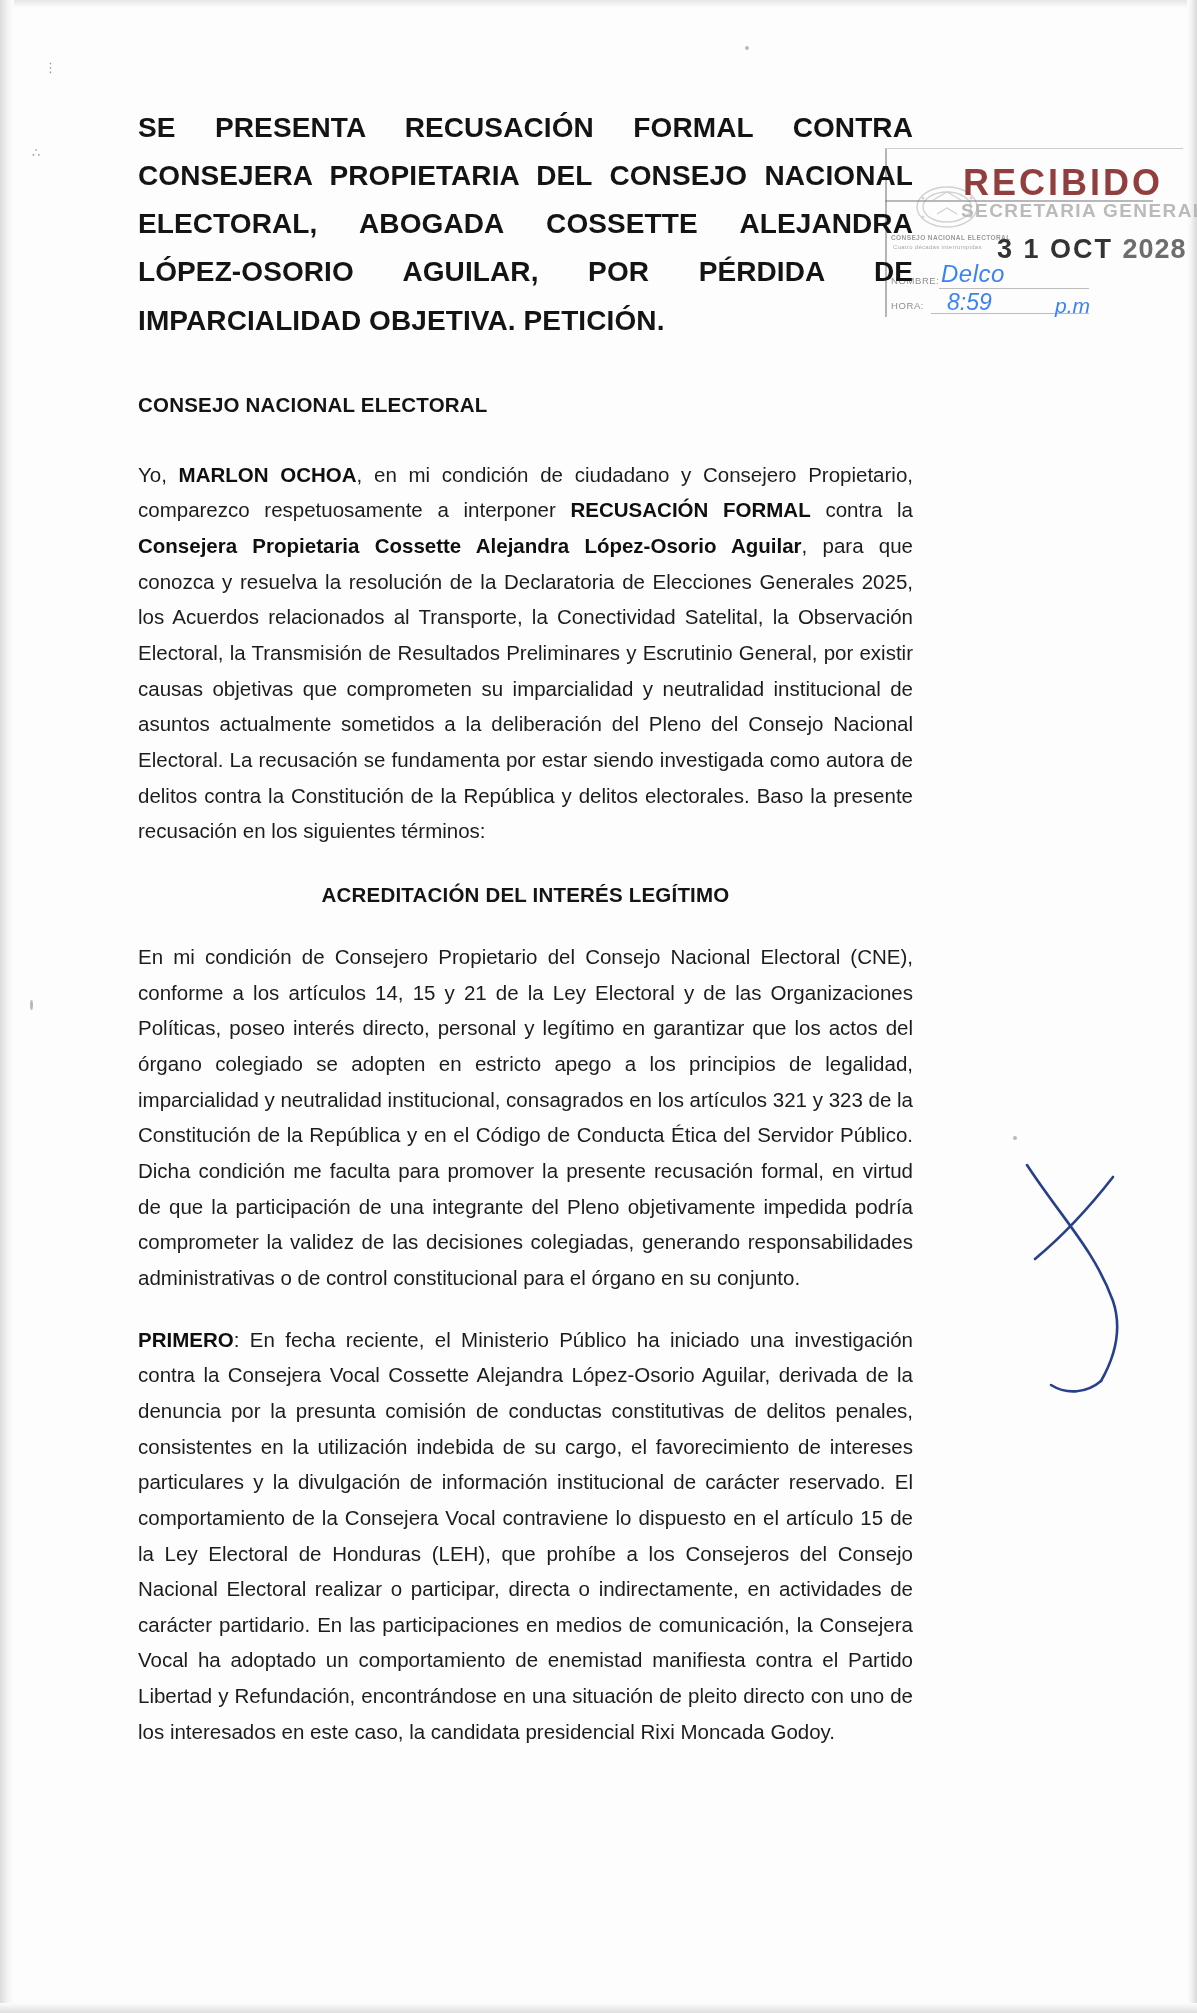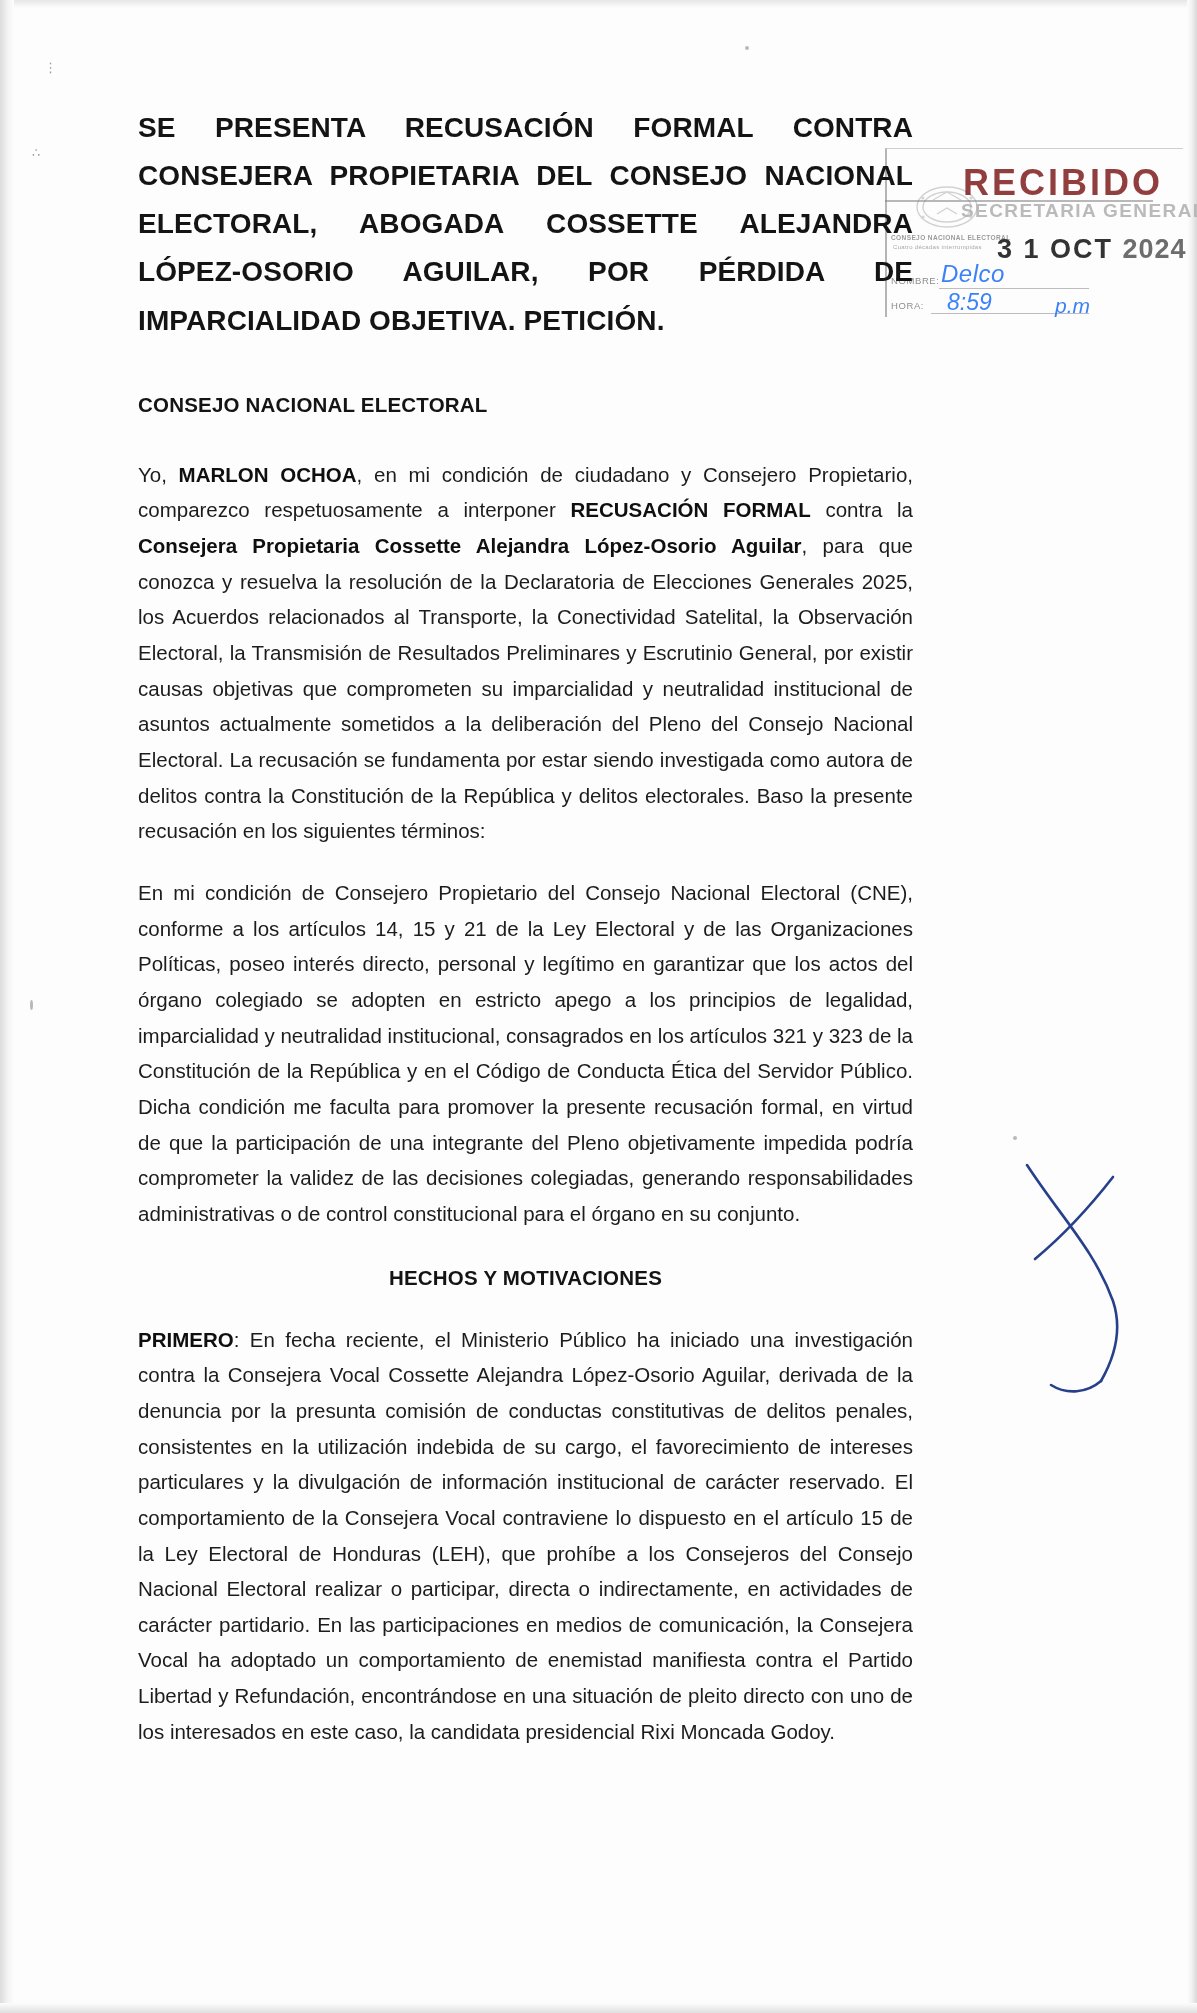--- a/index.html
+++ b/index.html
@@ -272,21 +272,21 @@
       </g>
     </svg>
     <div class="stamp-seal-caption">CONSEJO NACIONAL ELECTORAL</div>
     <div class="stamp-seal-caption2">Cuatro décadas interrumpidas</div>
 
     <div class="stamp-recibido">RECIBIDO</div>
     <div class="stamp-secretaria">SECRETARIA GENERAL</div>
 
     <div class="stamp-date">
       <span>3 1 OCT</span>
-      <span class="yr">2024</span>
+      <span class="yr">2028</span>
     </div>
 
     <div class="stamp-field nombre">NOMBRE:</div>
     <div class="stamp-rule r1"></div>
     <div class="stamp-hand name">Delco</div>
 
     <div class="stamp-field hora">HORA:</div>
     <div class="stamp-rule r2"></div>
     <div class="stamp-hand time">8:59</div>
     <div class="stamp-hand ampm">p.m</div>
@@ -302,23 +302,23 @@
   </svg>
 
   <div class="content">
 
     <h1 class="doc-title">SE PRESENTA RECUSACIÓN FORMAL CONTRA CONSEJERA PROPIETARIA DEL CONSEJO NACIONAL ELECTORAL, ABOGADA COSSETTE ALEJANDRA LÓPEZ-OSORIO AGUILAR, POR PÉRDIDA DE IMPARCIALIDAD OBJETIVA. PETICIÓN.</h1>
 
     <div class="addressee">CONSEJO NACIONAL ELECTORAL</div>
 
     <p class="body-par"><span>Yo, </span><b>MARLON OCHOA</b><span>, en mi condición de ciudadano y Consejero Propietario, comparezco respetuosamente a interponer </span><b>RECUSACIÓN FORMAL</b><span> contra la </span><b>Consejera Propietaria Cossette Alejandra López-Osorio Aguilar</b><span>, para que conozca y resuelva la resolución de la Declaratoria de Elecciones Generales 2025, los Acuerdos relacionados al Transporte, la Conectividad Satelital, la Observación Electoral, la Transmisión de Resultados Preliminares y Escrutinio General, por existir causas objetivas que comprometen su imparcialidad y neutralidad institucional de asuntos actualmente sometidos a la deliberación del Pleno del Consejo Nacional Electoral. La recusación se fundamenta por estar siendo investigada como autora de delitos contra la Constitución de la República y delitos electorales. Baso la presente recusación en los siguientes términos:</span></p>
 
+    <h2 class="section-head">ACREDITACIÓN DEL INTERÉS LEGÍTIMO</h2>
 
     <p class="body-par">En mi condición de Consejero Propietario del Consejo Nacional Electoral (CNE), conforme a los artículos 14, 15 y 21 de la Ley Electoral y de las Organizaciones Políticas, poseo interés directo, personal y legítimo en garantizar que los actos del órgano colegiado se adopten en estricto apego a los principios de legalidad, imparcialidad y neutralidad institucional, consagrados en los artículos 321 y 323 de la Constitución de la República y en el Código de Conducta Ética del Servidor Público. Dicha condición me faculta para promover la presente recusación formal, en virtud de que la participación de una integrante del Pleno objetivamente impedida podría comprometer la validez de las decisiones colegiadas, generando responsabilidades administrativas o de control constitucional para el órgano en su conjunto.</p>
 
-    <h2 class="section-head">HECHOS Y MOTIVACIONES</h2>
 
     <p class="body-par"><b>PRIMERO</b><span>: En fecha reciente, el Ministerio Público ha iniciado una investigación contra la Consejera Vocal Cossette Alejandra López-Osorio Aguilar, derivada de la denuncia por la presunta comisión de conductas constitutivas de delitos penales, consistentes en la utilización indebida de su cargo, el favorecimiento de intereses particulares y la divulgación de información institucional de carácter reservado. El comportamiento de la Consejera Vocal contraviene lo dispuesto en el artículo 15 de la Ley Electoral de Honduras (LEH), que prohíbe a los Consejeros del Consejo Nacional Electoral realizar o participar, directa o indirectamente, en actividades de carácter partidario. En las participaciones en medios de comunicación, la Consejera Vocal ha adoptado un comportamiento de enemistad manifiesta contra el Partido Libertad y Refundación, encontrándose en una situación de pleito directo con uno de los interesados en este caso, la candidata presidencial Rixi Moncada Godoy.</span></p>
 
 
   </div>
 
 </div>
 
 </body></html>

